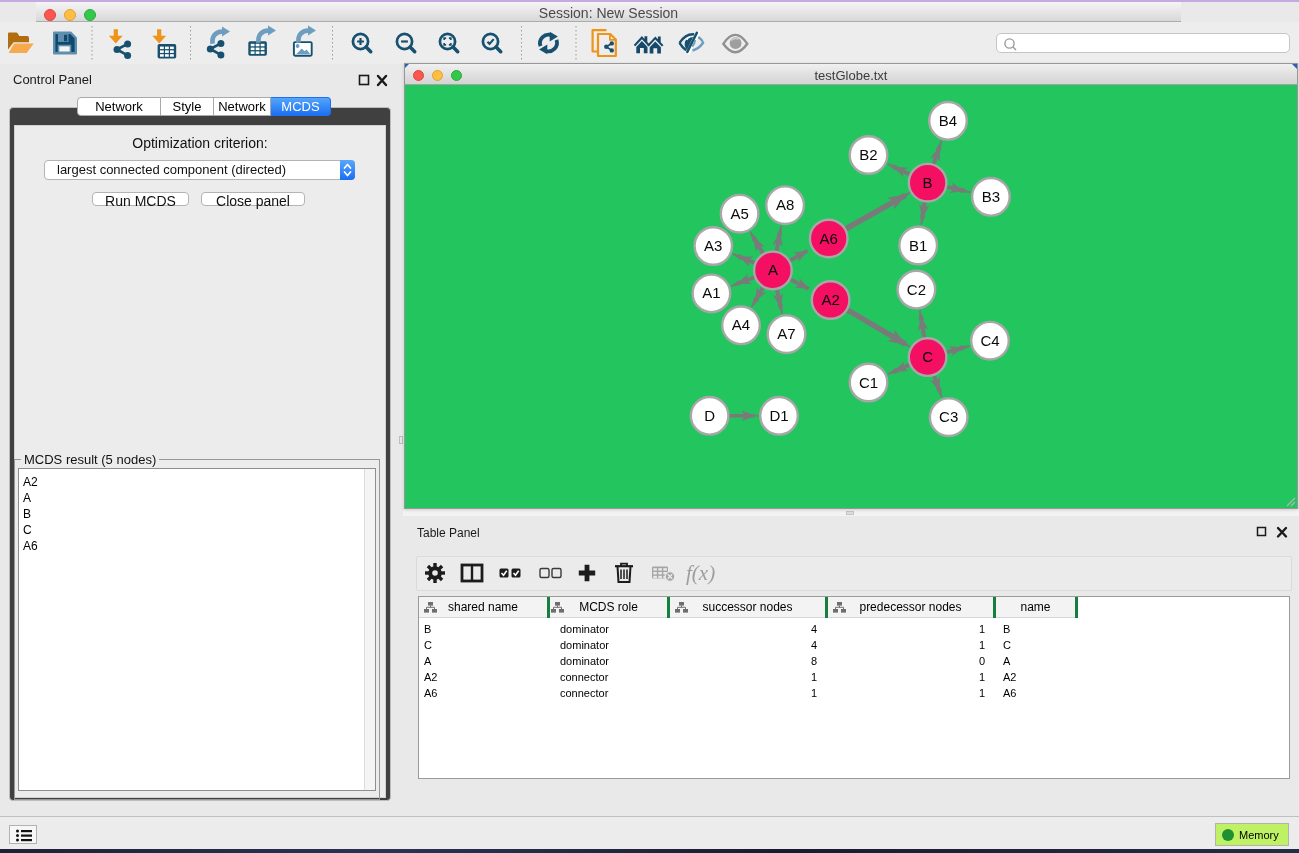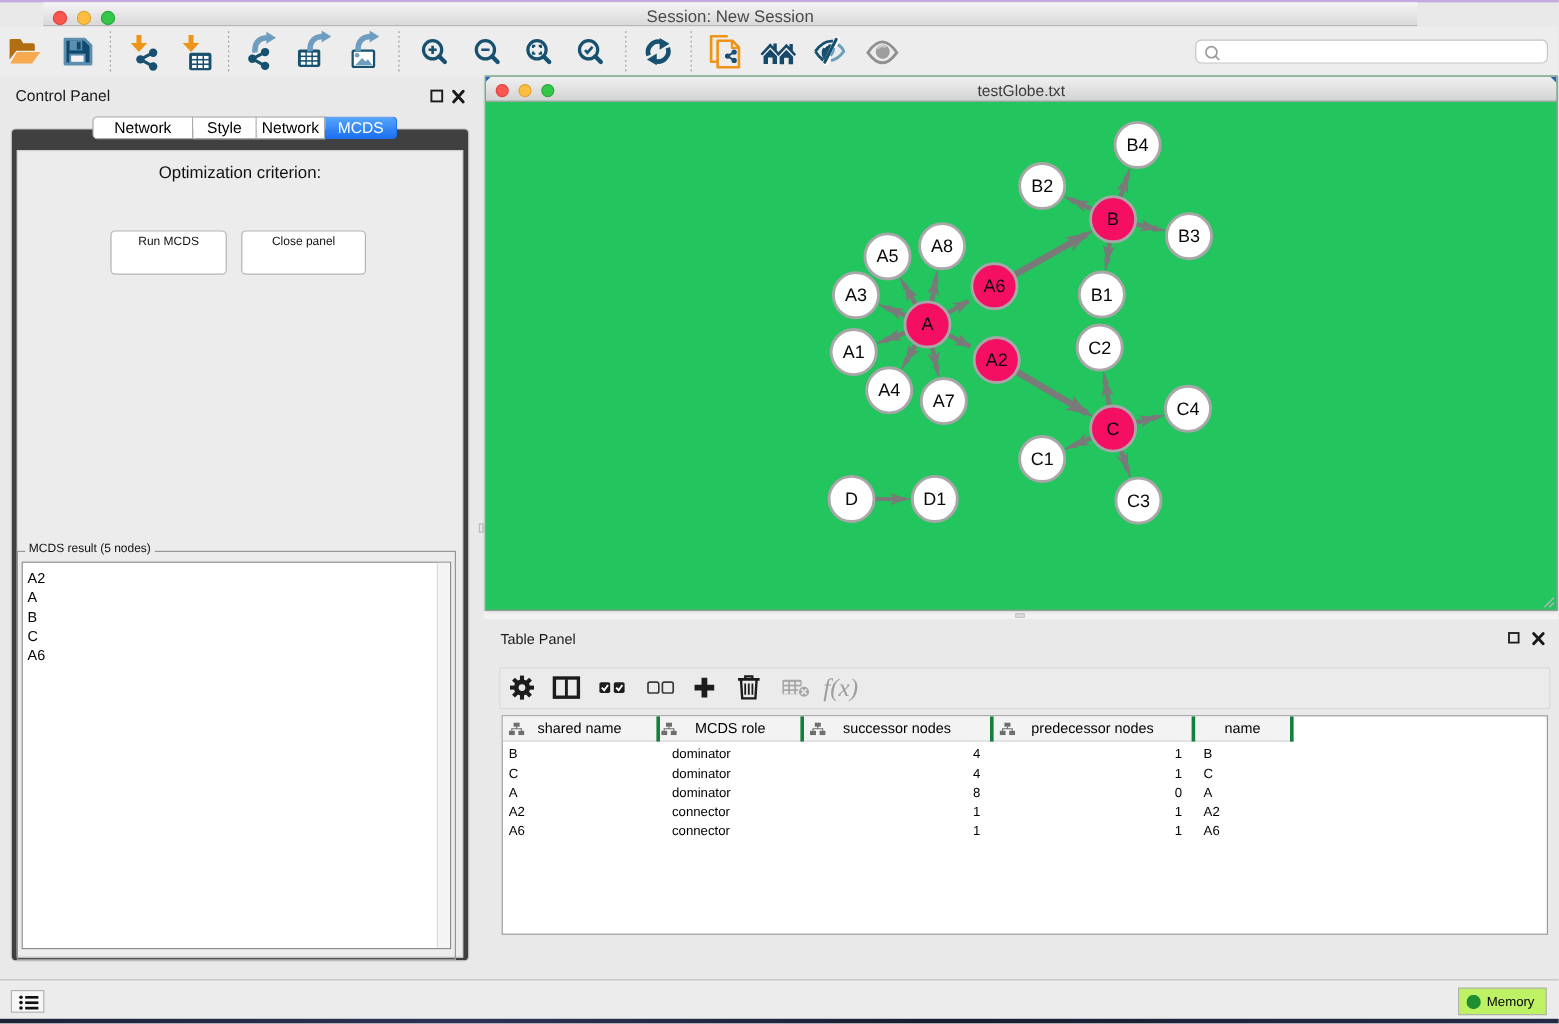--- a/index.html
+++ b/index.html
@@ -23,24 +23,24 @@
 #cpTabs{position:absolute;left:77px;top:33px;height:19px;display:flex;font-size:13px;z-index:3}
 .seg{background:#fff;border:1px solid #a9a9a9;border-left:none;color:#000;display:flex;align-items:center;justify-content:center;height:19px}
 .seg:first-child{border-left:1px solid #a9a9a9;border-radius:4px 0 0 4px}
 .seg:last-child{border-radius:0 4px 4px 0}
 .seg.sel{background:linear-gradient(#55a5fa,#1c70f2);color:#fff;border-color:#1c70f2}
 #cpBody{position:absolute;left:9px;top:43px;width:382px;height:694px;background:#404040;border:1px solid #bdbdbd;border-radius:4px}
 #mcdsPanel{position:absolute;left:4px;top:17px;width:372px;height:673px;background:#ececec;border:1px solid #d2d2d2}
 #optLbl{position:absolute;left:0;top:9px;width:100%;text-align:center;font-size:14px;color:#111}
 #dd{position:absolute;left:29px;top:34px;width:311px;height:20px;background:#fff;border:1px solid #b4b4b4;border-radius:4px;font-size:13px;color:#111;line-height:18px;padding-left:12px}
 #ddBtn{position:absolute;right:-1px;top:-1px;width:15px;height:20px;border-radius:0 4px 4px 0;background:linear-gradient(#59a7fb,#1a6ef2)}
-.btn{position:absolute;height:37px;background:#fff;border:1px solid #b4b4b4;border-radius:4px;font-size:10px;color:#111;text-align:center;line-height:17px}
+.btn{position:absolute;height:14px;background:#fff;border:1px solid #b4b4b4;border-radius:4px;font-size:14px;color:#111;text-align:center;line-height:17px}
 
 #grp{position:absolute;left:-1px;top:333px;width:366px;height:341px;border:1px solid #979797;}
-#grpLbl{position:absolute;left:6px;top:-8px;background:#ececec;padding:0 3px;font-size:10px;color:#111}
+#grpLbl{position:absolute;left:6px;top:-8px;background:#ececec;padding:0 3px;font-size:13px;color:#111}
 #grpList{position:absolute;left:3px;top:8px;right:3px;bottom:8px;background:#fff;border:1px solid #8e8e8e;font-size:12px;color:#000;padding:5px 0 0 4px;line-height:16px}
 #grpSb{position:absolute;right:0;top:0;width:11px;height:100%;background:#f4f4f4;border-left:1px solid #dcdcdc}
 
 #netwin{left:404px;top:63px;width:894px;height:446px;background:#22c55e;border:1px solid #979797;box-shadow:0 1px 3px rgba(0,0,0,0.16)}
 #nwTitle{position:absolute;left:0;top:0;width:100%;height:21px;background:linear-gradient(#f0f0f0,#d3d3d3);border-bottom:1px solid #a3a3a3}
 #nwTitle .t1{left:8px;top:6px;background:#fc5650;border:0.5px solid #e0443e;width:11px;height:11px}
 #nwTitle .t2{left:27px;top:6px;background:#fdbe41;border:0.5px solid #e0a233;width:11px;height:11px}
 #nwTitle .t3{left:46px;top:6px;background:#34c84a;border:0.5px solid #2aa93a;width:11px;height:11px}
 #nwTitle .ttl{position:absolute;width:100%;top:4px;text-align:center;font-size:13px;color:#3c3c3c}
 #graph{position:absolute;left:0;top:25px}
@@ -207,20 +207,26 @@
   </svg>
   <div id="cpTabs">
     <div class="seg" style="width:84px">Network</div>
     <div class="seg" style="width:53px">Style</div>
     <div class="seg" style="width:57px">Network</div>
     <div class="seg sel" style="width:60px">MCDS</div>
   </div>
   <div id="cpBody">
     <div id="mcdsPanel">
       <div id="optLbl">Optimization criterion:</div>
+      <div id="dd">largest connected component (directed)
+        <div id="ddBtn"><svg width="15" height="20">
+              <path d="M4.5 8 L7.5 4.5 L10.5 8" stroke="#fff" stroke-width="1.7" fill="none" stroke-linecap="round" stroke-linejoin="round"></path>
+              <path d="M4.5 12 L7.5 15.5 L10.5 12" stroke="#fff" stroke-width="1.7" fill="none" stroke-linecap="round" stroke-linejoin="round"></path>
+            </svg></div>
+      </div>
       <div class="btn" style="left:77px;top:66px;width:97px">Run MCDS</div>
       <div class="btn" style="left:186px;top:66px;width:104px">Close panel</div>
       <div id="grp">
         <div id="grpLbl">MCDS result (5 nodes)</div>
         <div id="grpList">A2<br>A<br>B<br>C<br>A6<div id="grpSb"></div></div>
       </div>
     </div>
   </div>
 </div>
 <div class="abs" style="left:399px;top:436px;width:4px;height:8px;background:#e6e6e6;border:1px solid #bcbcbc"></div>

